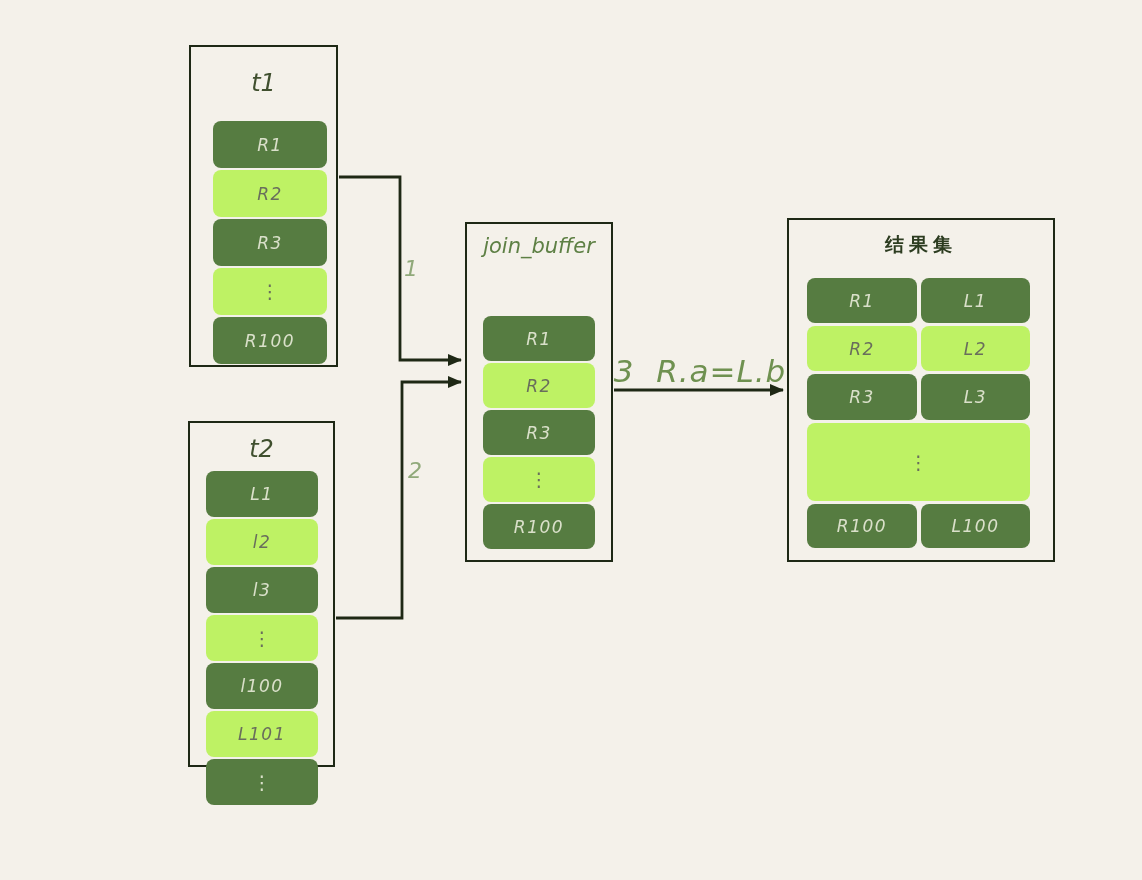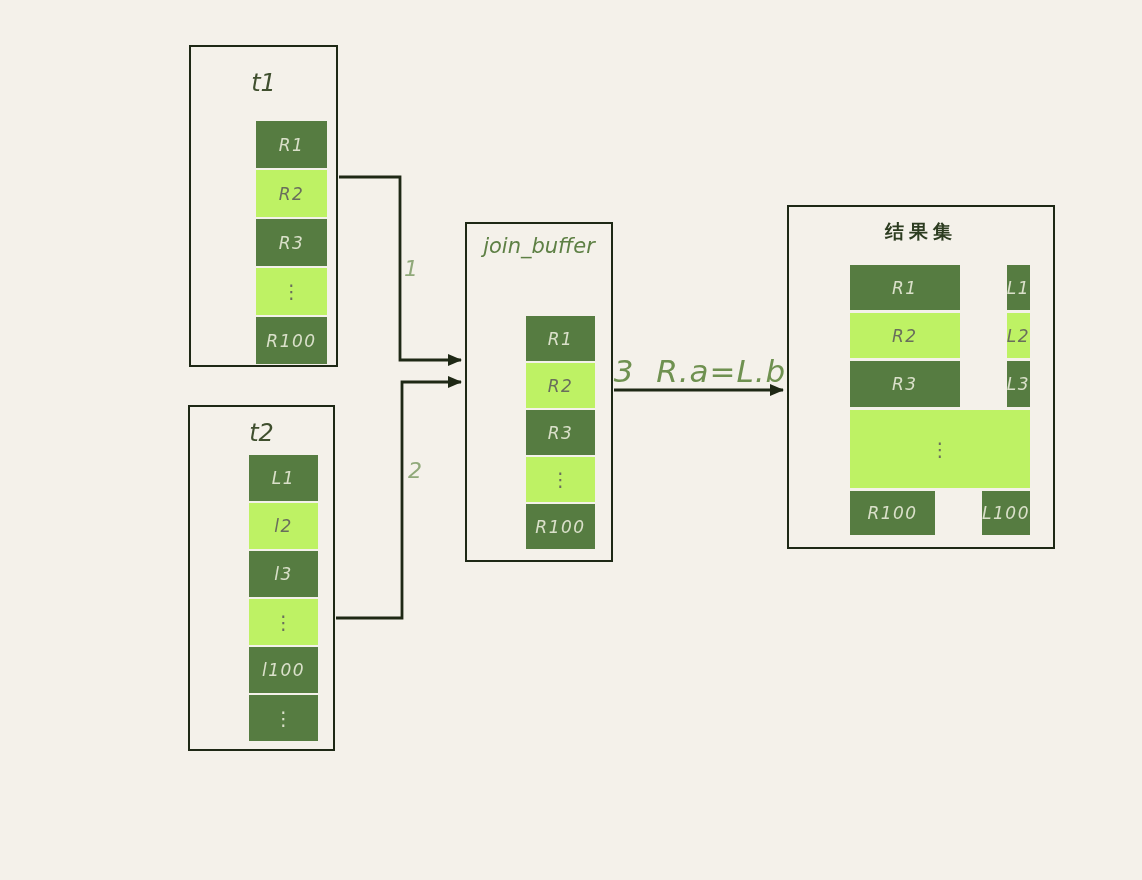--- a/index.html
+++ b/index.html
@@ -26,26 +26,25 @@
     font-style: italic;
     color: #3f4f2e;
   }
   #box-t1 .box-title { top: 22px; font-size: 24px; }
   #box-t2 .box-title { top: 12px; font-size: 24px; }
   #box-jb .box-title { top: 10px; font-size: 21px; color: #5e8045; }
   #box-rs .box-title { top: 12px; font-size: 19px; font-weight: bold; font-style: normal; letter-spacing: 5px; color: #2c3c20; }
 
   .pills { position: absolute; display: flex; flex-direction: column; gap: 2px; }
   .pill {
-    border-radius: 0;
+    border-radius: 8px;
     display: flex; align-items: center; justify-content: center;
     font-style: italic;
     letter-spacing: 1.5px;
     font-size: 17px;
-    margin-left: 43px;
   }
   .pill.dark { background: #567c41; color: #dae0ca; }
   .pill.light { background: #bef264; color: #696e5c; }
   .pill.dots { font-style: normal; font-size: 19px; letter-spacing: 0; line-height: 1; }
 
   .t1-pills { left: 22px; top: 74px; width: 114px; }
   .t1-pills .pill { height: 47px; }
 
   .t2-pills { left: 16px; top: 48px; width: 112px; }
   .t2-pills .pill { height: 46px; }
@@ -99,44 +98,45 @@
     <div class="box-title">t1</div>
     <div class="pills t1-pills">
       <div class="pill dark">R1</div>
       <div class="pill light">R2</div>
       <div class="pill dark">R3</div>
       <div class="pill light dots">⋮</div>
       <div class="pill dark">R100</div>
     </div>
   </div>
 
-  <div class="box" id="box-t2" style="left:188px; top:405px; width:147px; height:346px;">
+  <div class="box" id="box-t2" style="left:188px; top:421px; width:147px; height:346px;">
     <div class="box-title">t2</div>
     <div class="pills t2-pills">
       <div class="pill dark">L1</div>
       <div class="pill light">l2</div>
       <div class="pill dark">l3</div>
       <div class="pill light dots">⋮</div>
       <div class="pill dark">l100</div>
+      <div class="pill light">L101</div>
       <div class="pill dark dots">⋮</div>
     </div>
   </div>
 
   <div class="box" id="box-jb" style="left:465px; top:222px; width:148px; height:340px;">
     <div class="box-title">join_buffer</div>
     <div class="pills jb-pills">
       <div class="pill dark">R1</div>
       <div class="pill light">R2</div>
       <div class="pill dark">R3</div>
       <div class="pill light dots">⋮</div>
       <div class="pill dark">R100</div>
     </div>
   </div>
 
-  <div class="box" id="box-rs" style="left:787px; top:205px; width:268px; height:344px;">
+  <div class="box" id="box-rs" style="left:787px; top:218px; width:268px; height:344px;">
     <div class="box-title">结果集</div>
     <div class="rs-rows">
       <div class="rs-row">
         <div class="pill dark left-cell">R1</div>
         <div class="pill dark right-cell">L1</div>
       </div>
       <div class="rs-row">
         <div class="pill light left-cell">R2</div>
         <div class="pill light right-cell">L2</div>
       </div>

